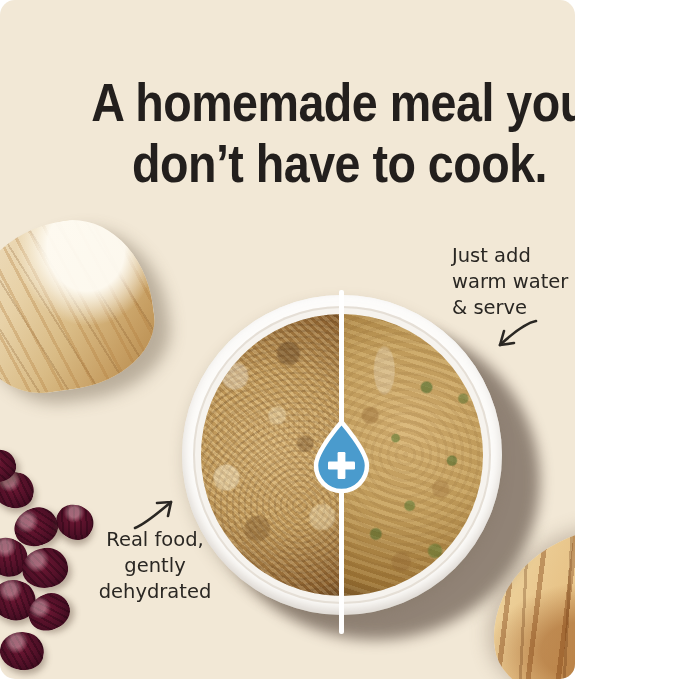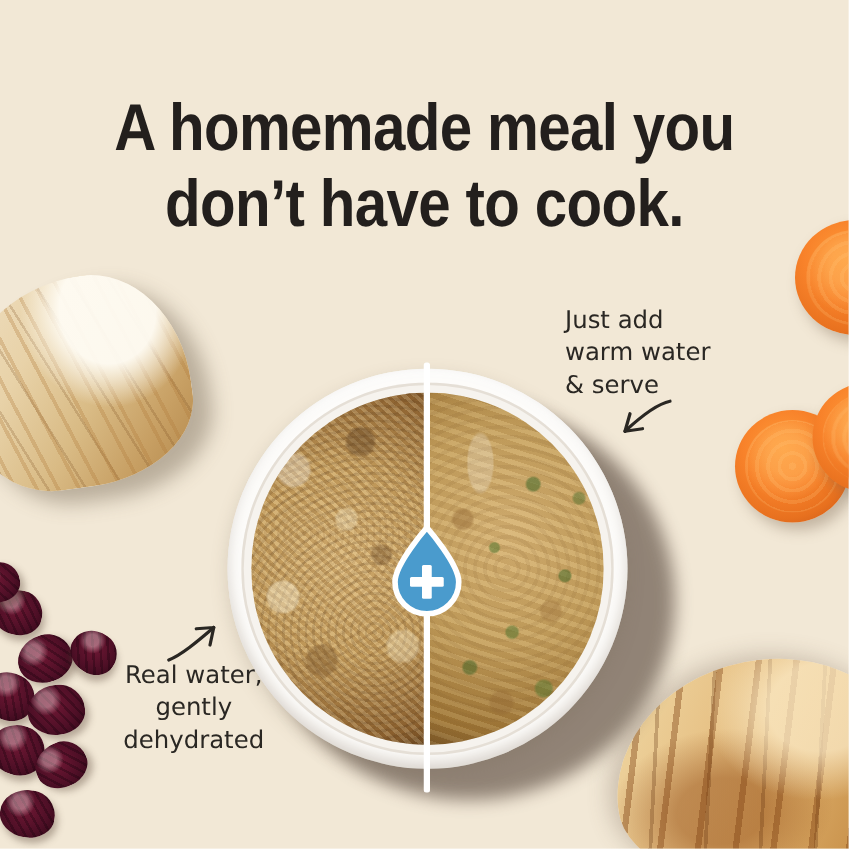--- a/index.html
+++ b/index.html
@@ -7,24 +7,25 @@
 
   html, body {
     width: 679px;
     height: 679px;
     overflow: hidden;
     font-family: "Liberation Sans", sans-serif;
   }
 
   #stage {
     position: relative;
-    width: 679px;
+    width: 575px;
     height: 679px;
     background: #f2e8d6;
     overflow: hidden;
+    border-radius: 15px;
   }
 
   
   .headline {
     position: absolute;
     left: 0;
     top: 72px;
     width: 679px;
     text-align: center;
     color: #231f1d;
@@ -256,21 +257,21 @@
   <div class="annot annot-right">Just add
 warm water
 &amp; serve</div>
   <div class="arrow arrow-right">
     <svg width="62" height="44" viewBox="0 0 62 44" xmlns="http://www.w3.org/2000/svg">
       <path d="M58 5 C48 7 36 16 22 29" fill="none" stroke="#2a2723" stroke-width="2.6" stroke-linecap="round"></path>
       <path d="M22 29 L36 27 M22 29 L26 15" fill="none" stroke="#2a2723" stroke-width="2.6" stroke-linecap="round" stroke-linejoin="round"></path>
     </svg>
   </div>
 
-  <div class="annot annot-left">Real water,
+  <div class="annot annot-left">Real food,
 gently
 dehydrated</div>
   <div class="arrow arrow-left">
     <svg width="62" height="44" viewBox="0 0 62 44" xmlns="http://www.w3.org/2000/svg">
       <path d="M4 36 C14 32 26 22 40 10" fill="none" stroke="#2a2723" stroke-width="2.6" stroke-linecap="round"></path>
       <path d="M40 10 L26 11 M40 10 L37 24" fill="none" stroke="#2a2723" stroke-width="2.6" stroke-linecap="round" stroke-linejoin="round"></path>
     </svg>
   </div>
 
 </div>

